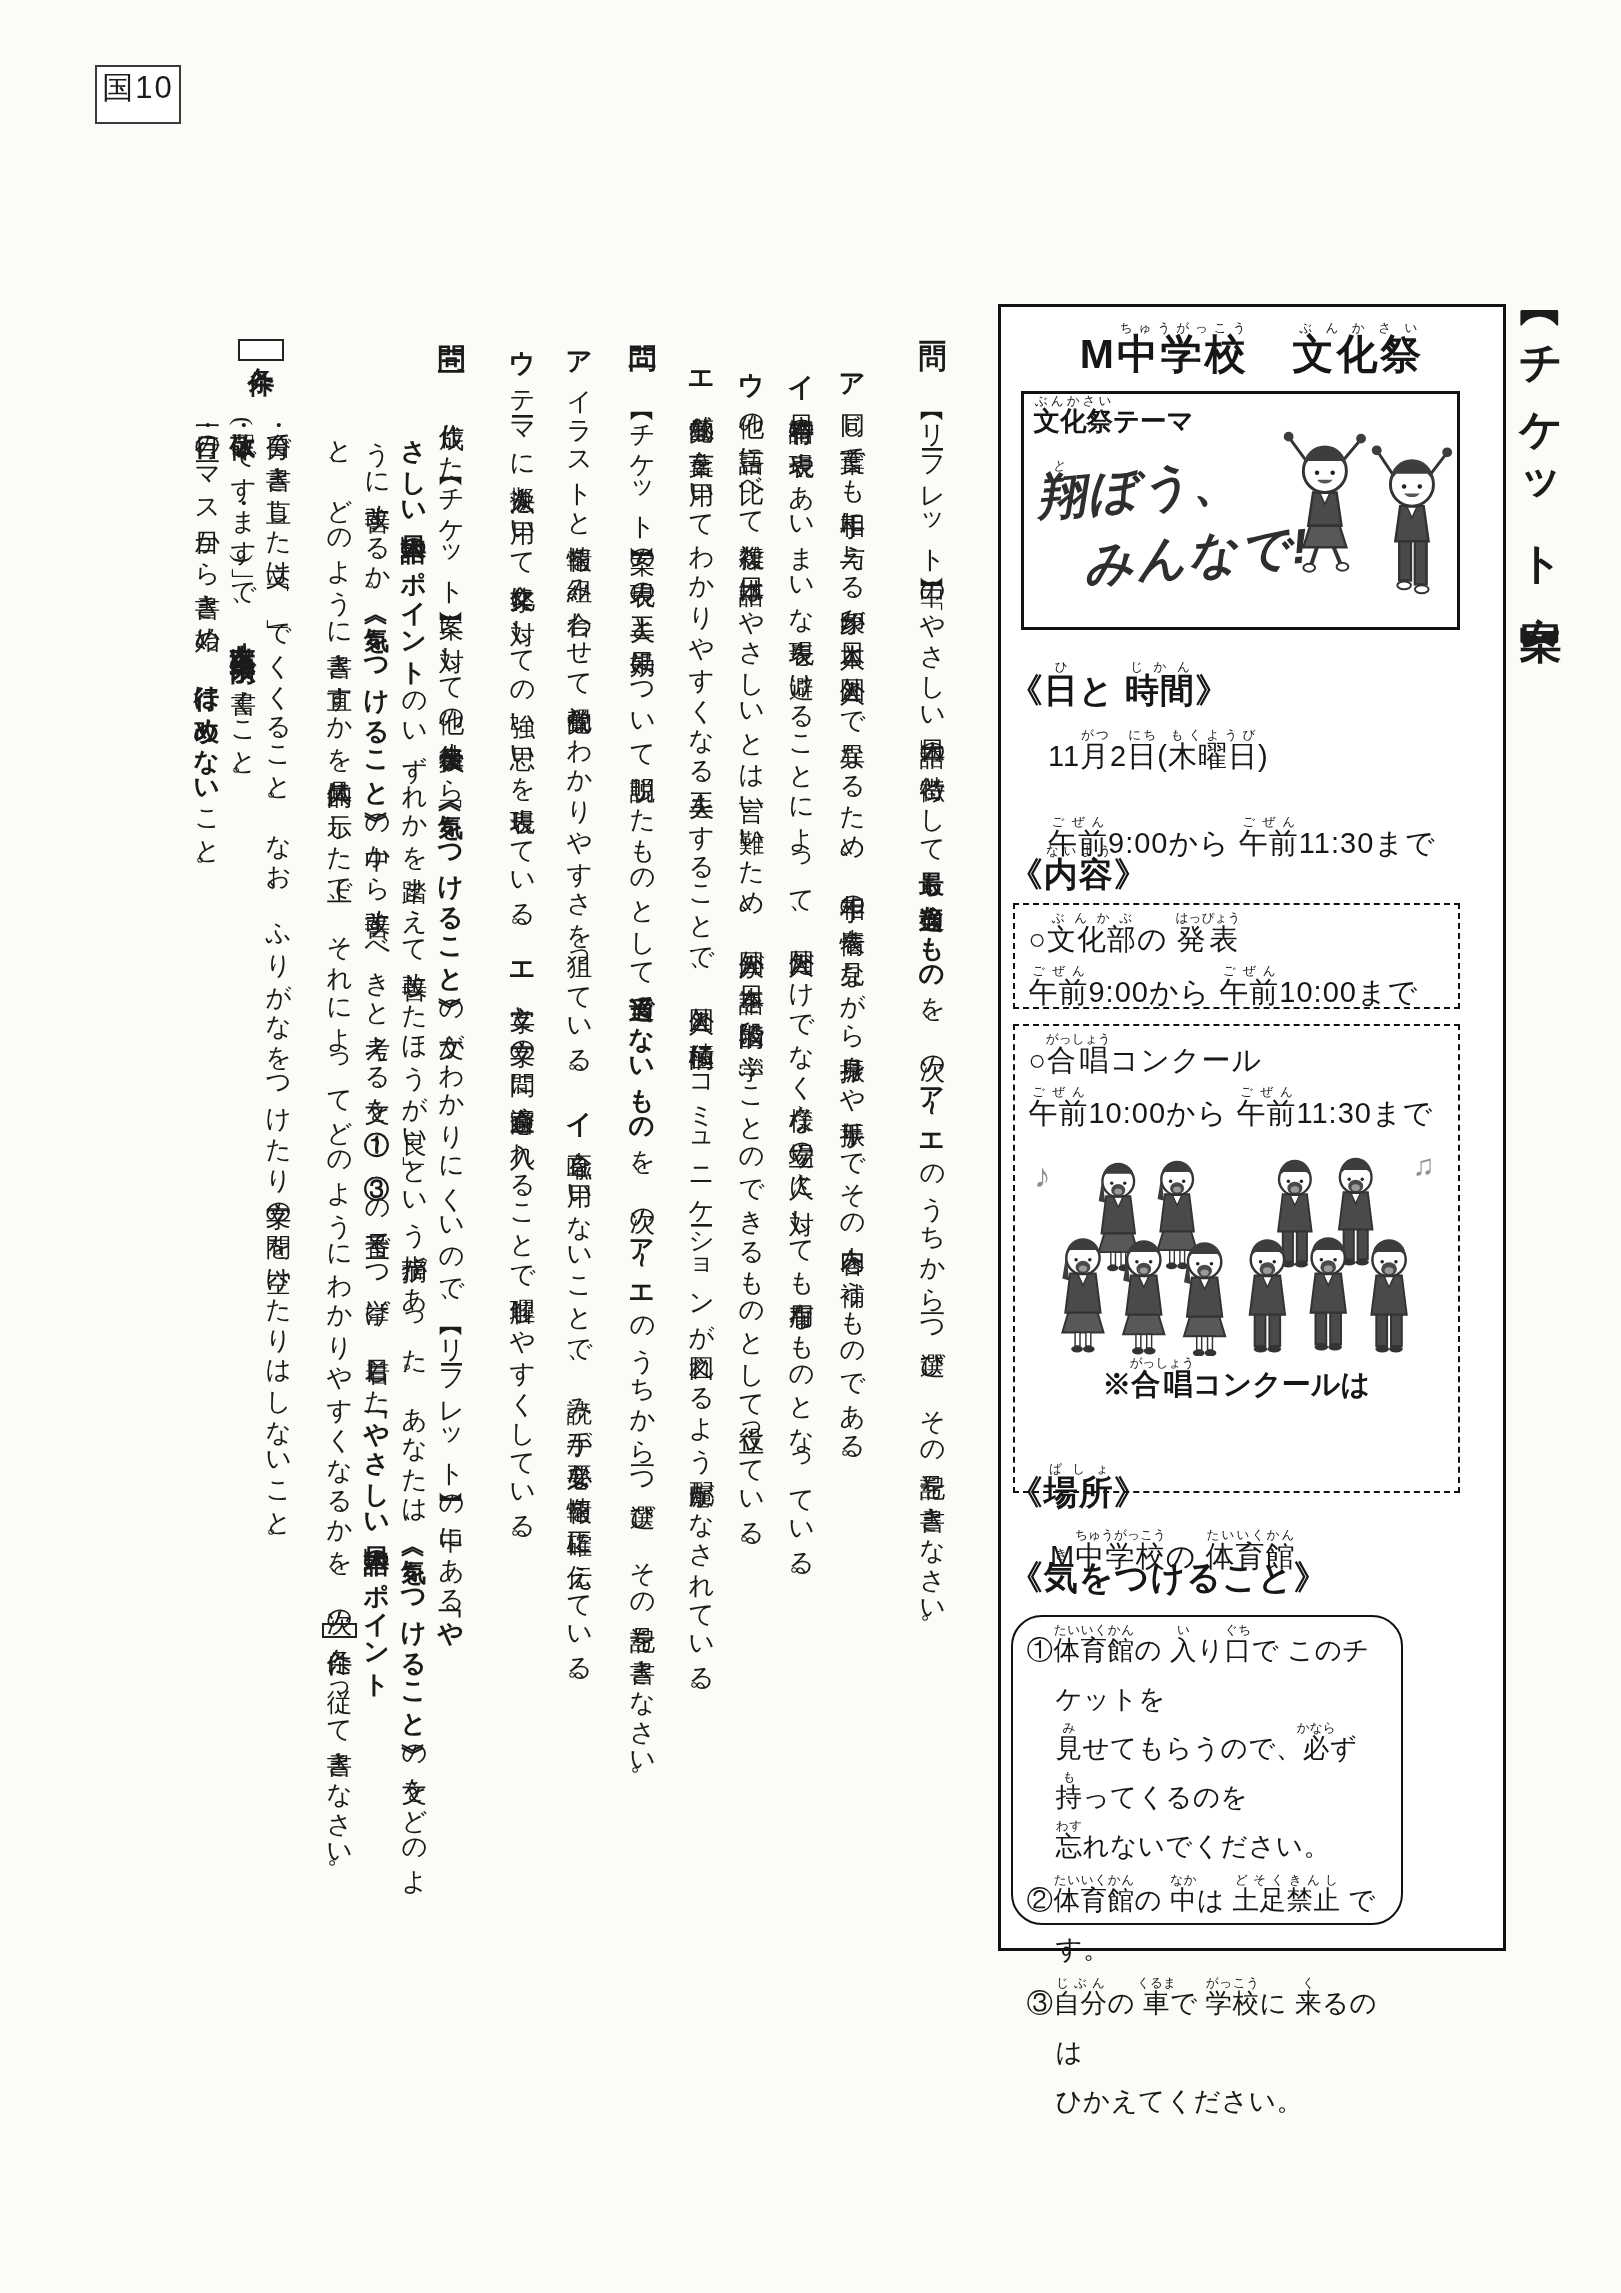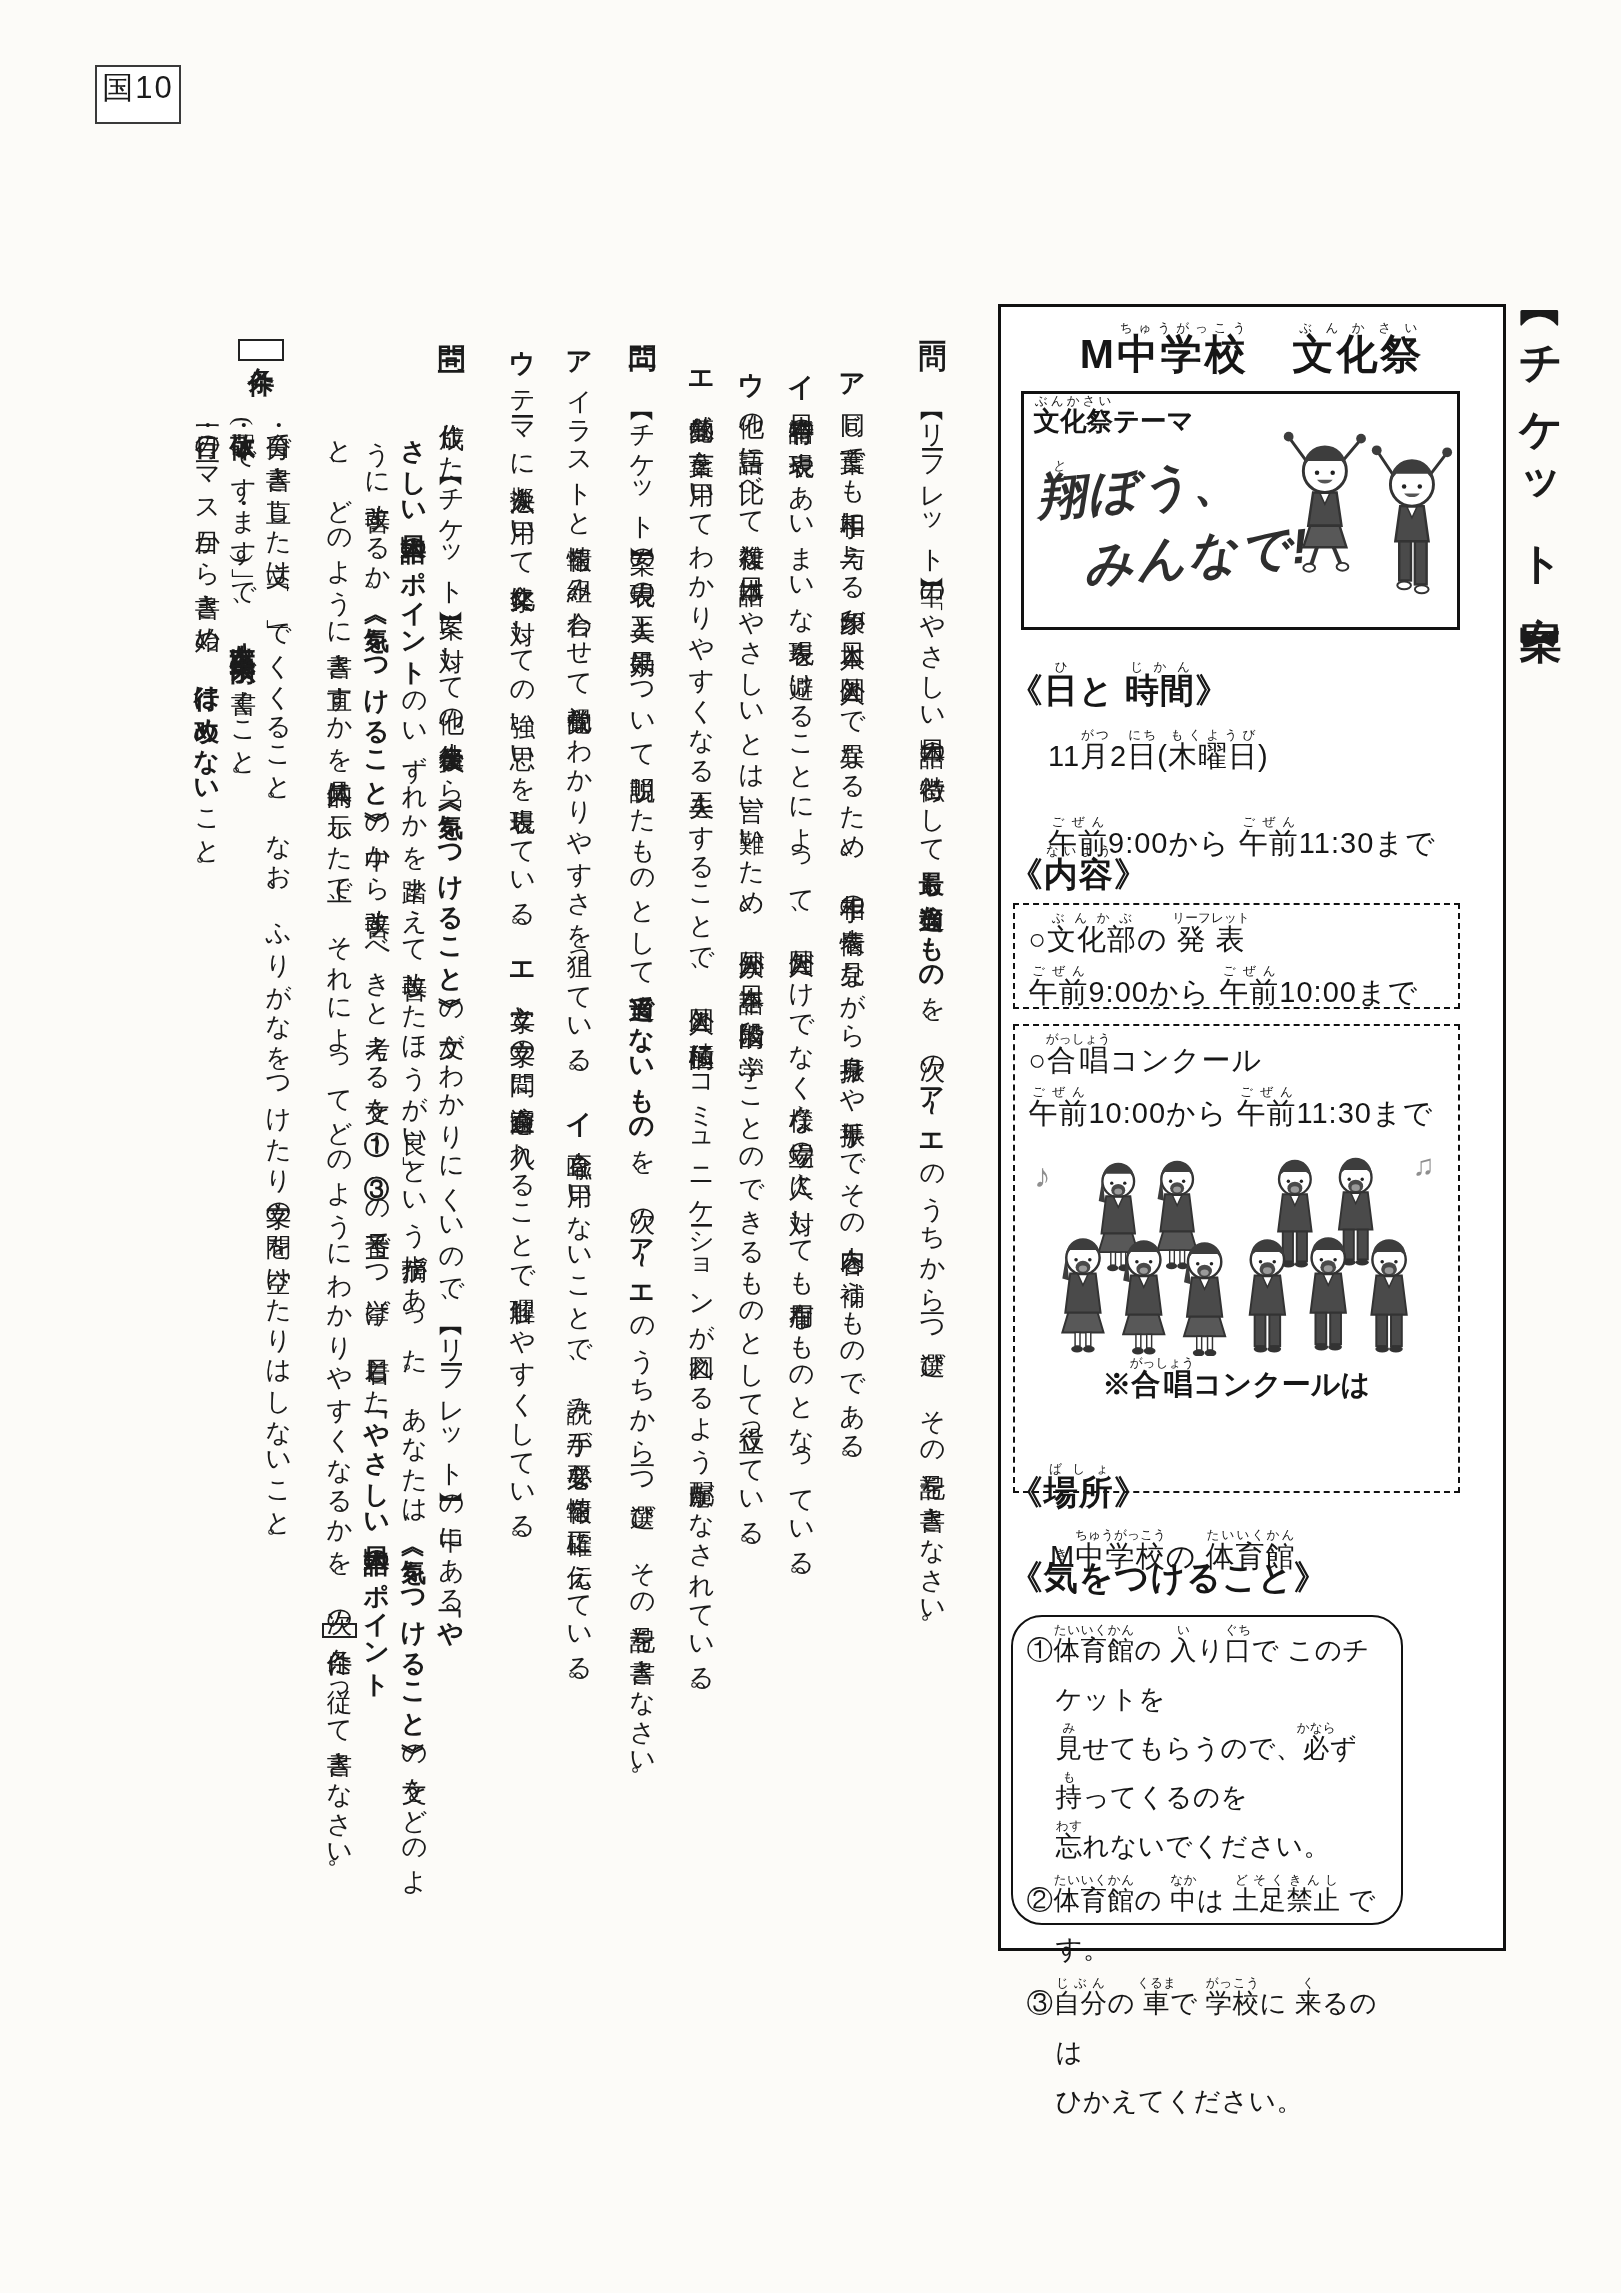--- a/index.html
+++ b/index.html
@@ -116,21 +116,21 @@
       </svg>
     </div>
 
     <div class="t-abs t-heading" style="left:7.8px;top:353px;">《<ruby>日<rt>ひ</rt></ruby>と <ruby>時間<rt>じかん</rt></ruby>》</div>
     <div class="t-abs t-line" style="left:47px;top:421px;">11<ruby>月<rt>がつ</rt></ruby>2<ruby>日<rt>にち</rt></ruby>(<ruby>木曜日<rt>もくようび</rt></ruby>)</div>
     <div class="t-abs t-line" style="left:47px;top:508px;"><ruby>午前<rt>ごぜん</rt></ruby>9:00から <ruby>午前<rt>ごぜん</rt></ruby>11:30まで</div>
 
     <div class="t-abs t-heading" style="left:7.8px;top:537px;">《<ruby>内容<rt>ないよう</rt></ruby>》</div>
 
     <div class="dashed-box" style="top:596px;height:106px;">
-      <div class="t-line t-strong">○<ruby>文化部<rt>ぶんかぶ</rt></ruby>の <ruby>発表<rt>リーフレット</rt></ruby></div>
+      <div class="t-line t-strong">○<ruby>文化部<rt>ぶんかぶ</rt></ruby>の <ruby>発表<rt>はっぴょう</rt></ruby></div>
       <div class="t-line"><ruby>午前<rt>ごぜん</rt></ruby>9:00から <ruby>午前<rt>ごぜん</rt></ruby>10:00まで</div>
     </div>
 
     <div class="dashed-box" style="top:717px;height:469px;">
       <div class="t-line t-strong">○<ruby>合唱<rt>がっしょう</rt></ruby>コンクール</div>
       <div class="t-line"><ruby>午前<rt>ごぜん</rt></ruby>10:00から <ruby>午前<rt>ごぜん</rt></ruby>11:30まで</div>
       <svg class="choir-art" width="416" height="214" viewBox="0 0 424 218">
         <defs>
           <g id="kgirl">
             <circle r="17" fill="#fff" stroke="#333" stroke-width="2.5"></circle>

